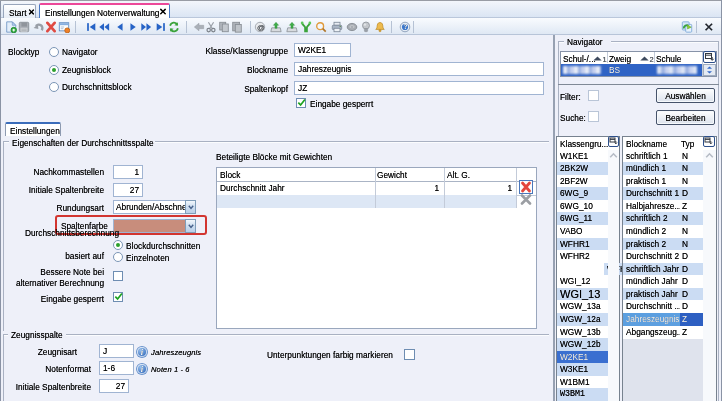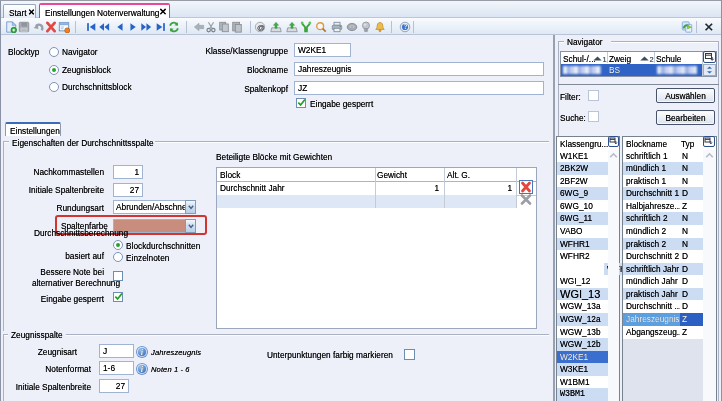--- a/index.html
+++ b/index.html
@@ -244,31 +244,31 @@
 
 <div class="lblr" style="left:4px;top:221px;width:104px;">Spaltenfarbe</div>
 <div class="fld" style="left:113px;top:219px;width:83px;height:14px;background:#c88d7c;"></div>
 <div class="ddbtn" style="left:185px;top:219px;height:14px;">
     <svg class="ddarr" viewBox="0 0 6 5" fill="none">
       <path d="M0.8 0.8 L3 3.4 L5.2 0.8" stroke="#46608a" stroke-width="1.4" fill="none"></path>
     </svg>
   </div>
 <div class="ab" style="left:55px;top:215px;width:152px;height:20px;border:2px solid #d23530;border-radius:3px;box-sizing:border-box;"></div>
 
-<div class="lblr" style="left:0;top:228px;width:128px;">Durchschnittsberechnung</div>
+<div class="lblr" style="left:0;top:228px;width:119px;">Durchschnittsberechnung</div>
 <div class="lblr" style="left:0;top:251px;width:104px;">basiert auf</div>
 <div class="rad" style="left:113px;top:240px;">
     <span class="raddot"></span>
   </div>
 <div class="lbl" style="left:126px;top:241px;">Blockdurchschnitten</div>
 <div class="rad" style="left:113px;top:252px;"></div>
 <div class="lbl" style="left:126px;top:253px;">Einzelnoten</div>
 
 <div class="lblr" style="left:0;top:267px;width:104px;">Bessere Note bei</div>
-<div class="lblr" style="left:16px;top:278px;width:104px;">alternativer Berechnung</div>
+<div class="lblr" style="left:0;top:278px;width:104px;">alternativer Berechnung</div>
 <div class="cb" style="left:113px;top:271px;"></div>
 <div class="lblr" style="left:0;top:294px;width:104px;">Eingabe gesperrt</div>
 <div class="cb" style="left:113px;top:292px;">
     <svg style="position:absolute;left:0px;top:-1px;" width="9" height="9" viewBox="0 0 9 9">
       <path d="M1.3 4.6 L3.6 6.9 L7.9 1.4" stroke="#1ea322" stroke-width="1.7" fill="none"></path>
     </svg>
   </div>
 
 <div class="lbl" style="left:216px;top:152px;">Beteiligte Blöcke mit Gewichten</div>
 <div class="ab" style="left:216px;top:167px;width:321px;height:162px;background:#fff;border:1px solid #9aa7bd;box-sizing:border-box;"></div>

